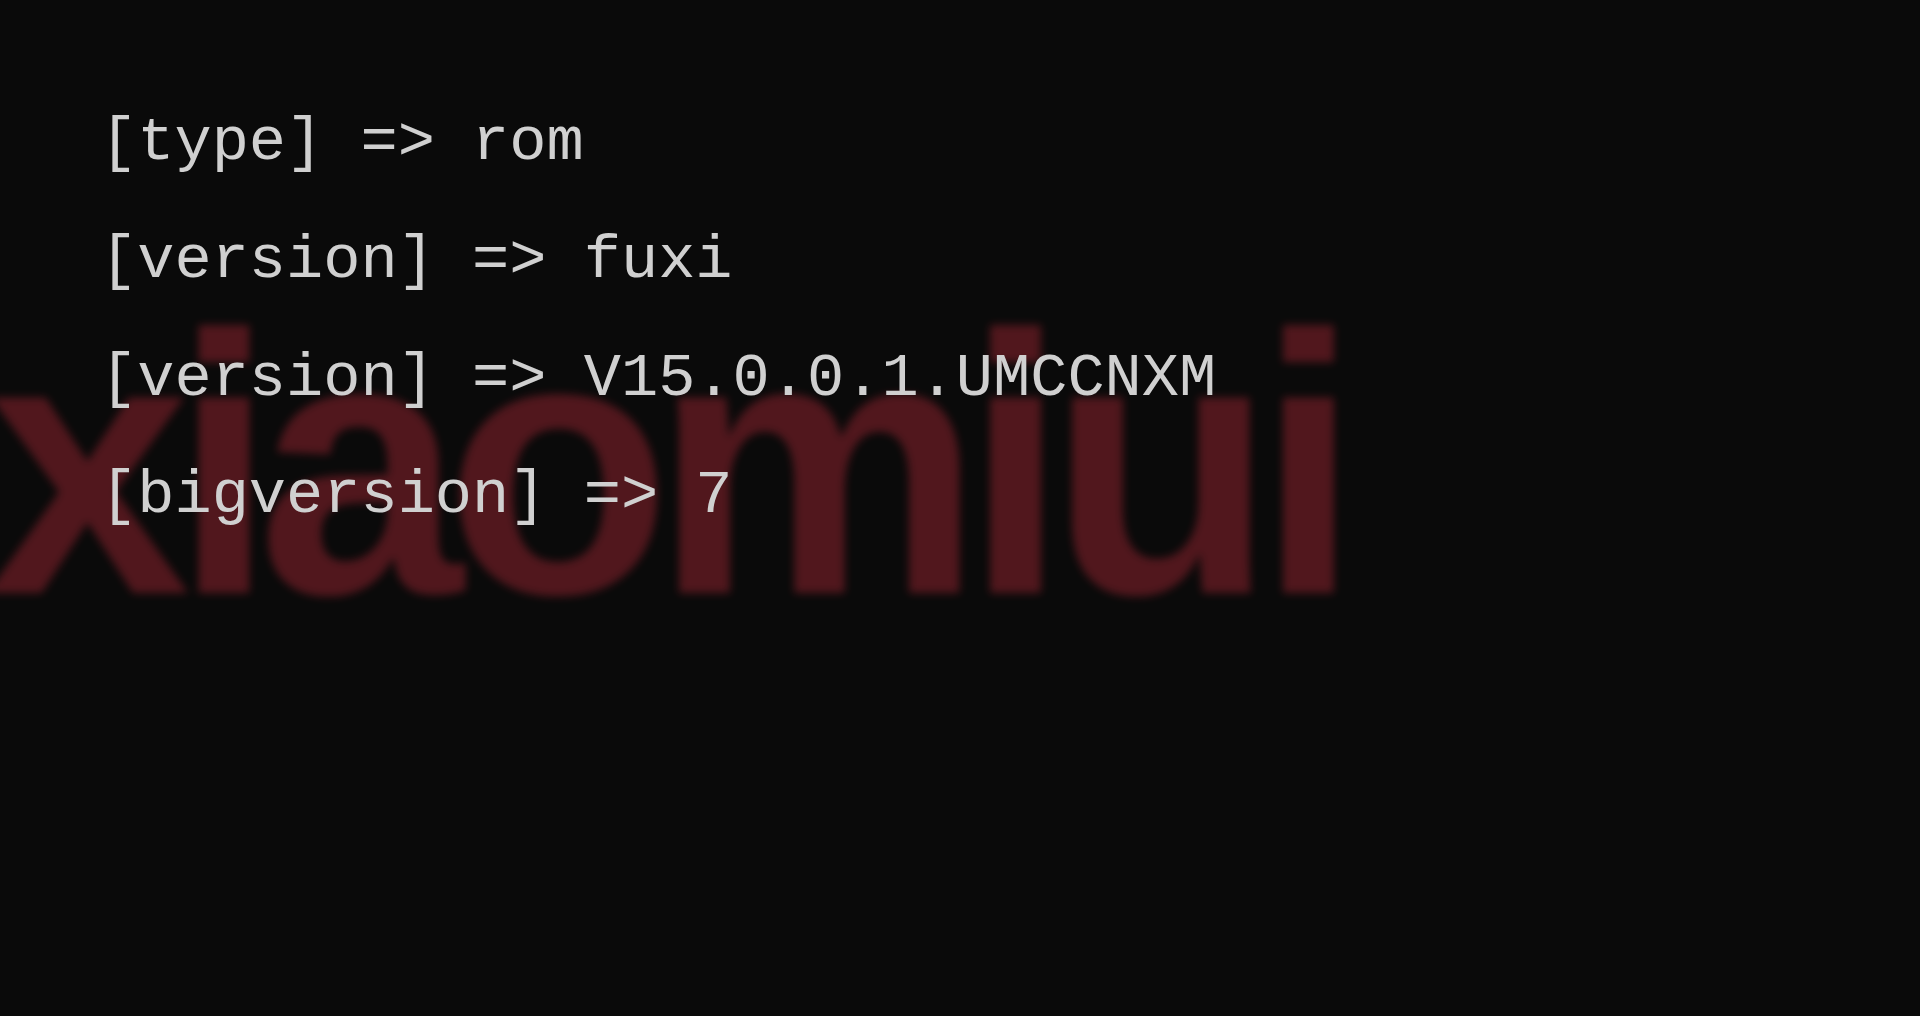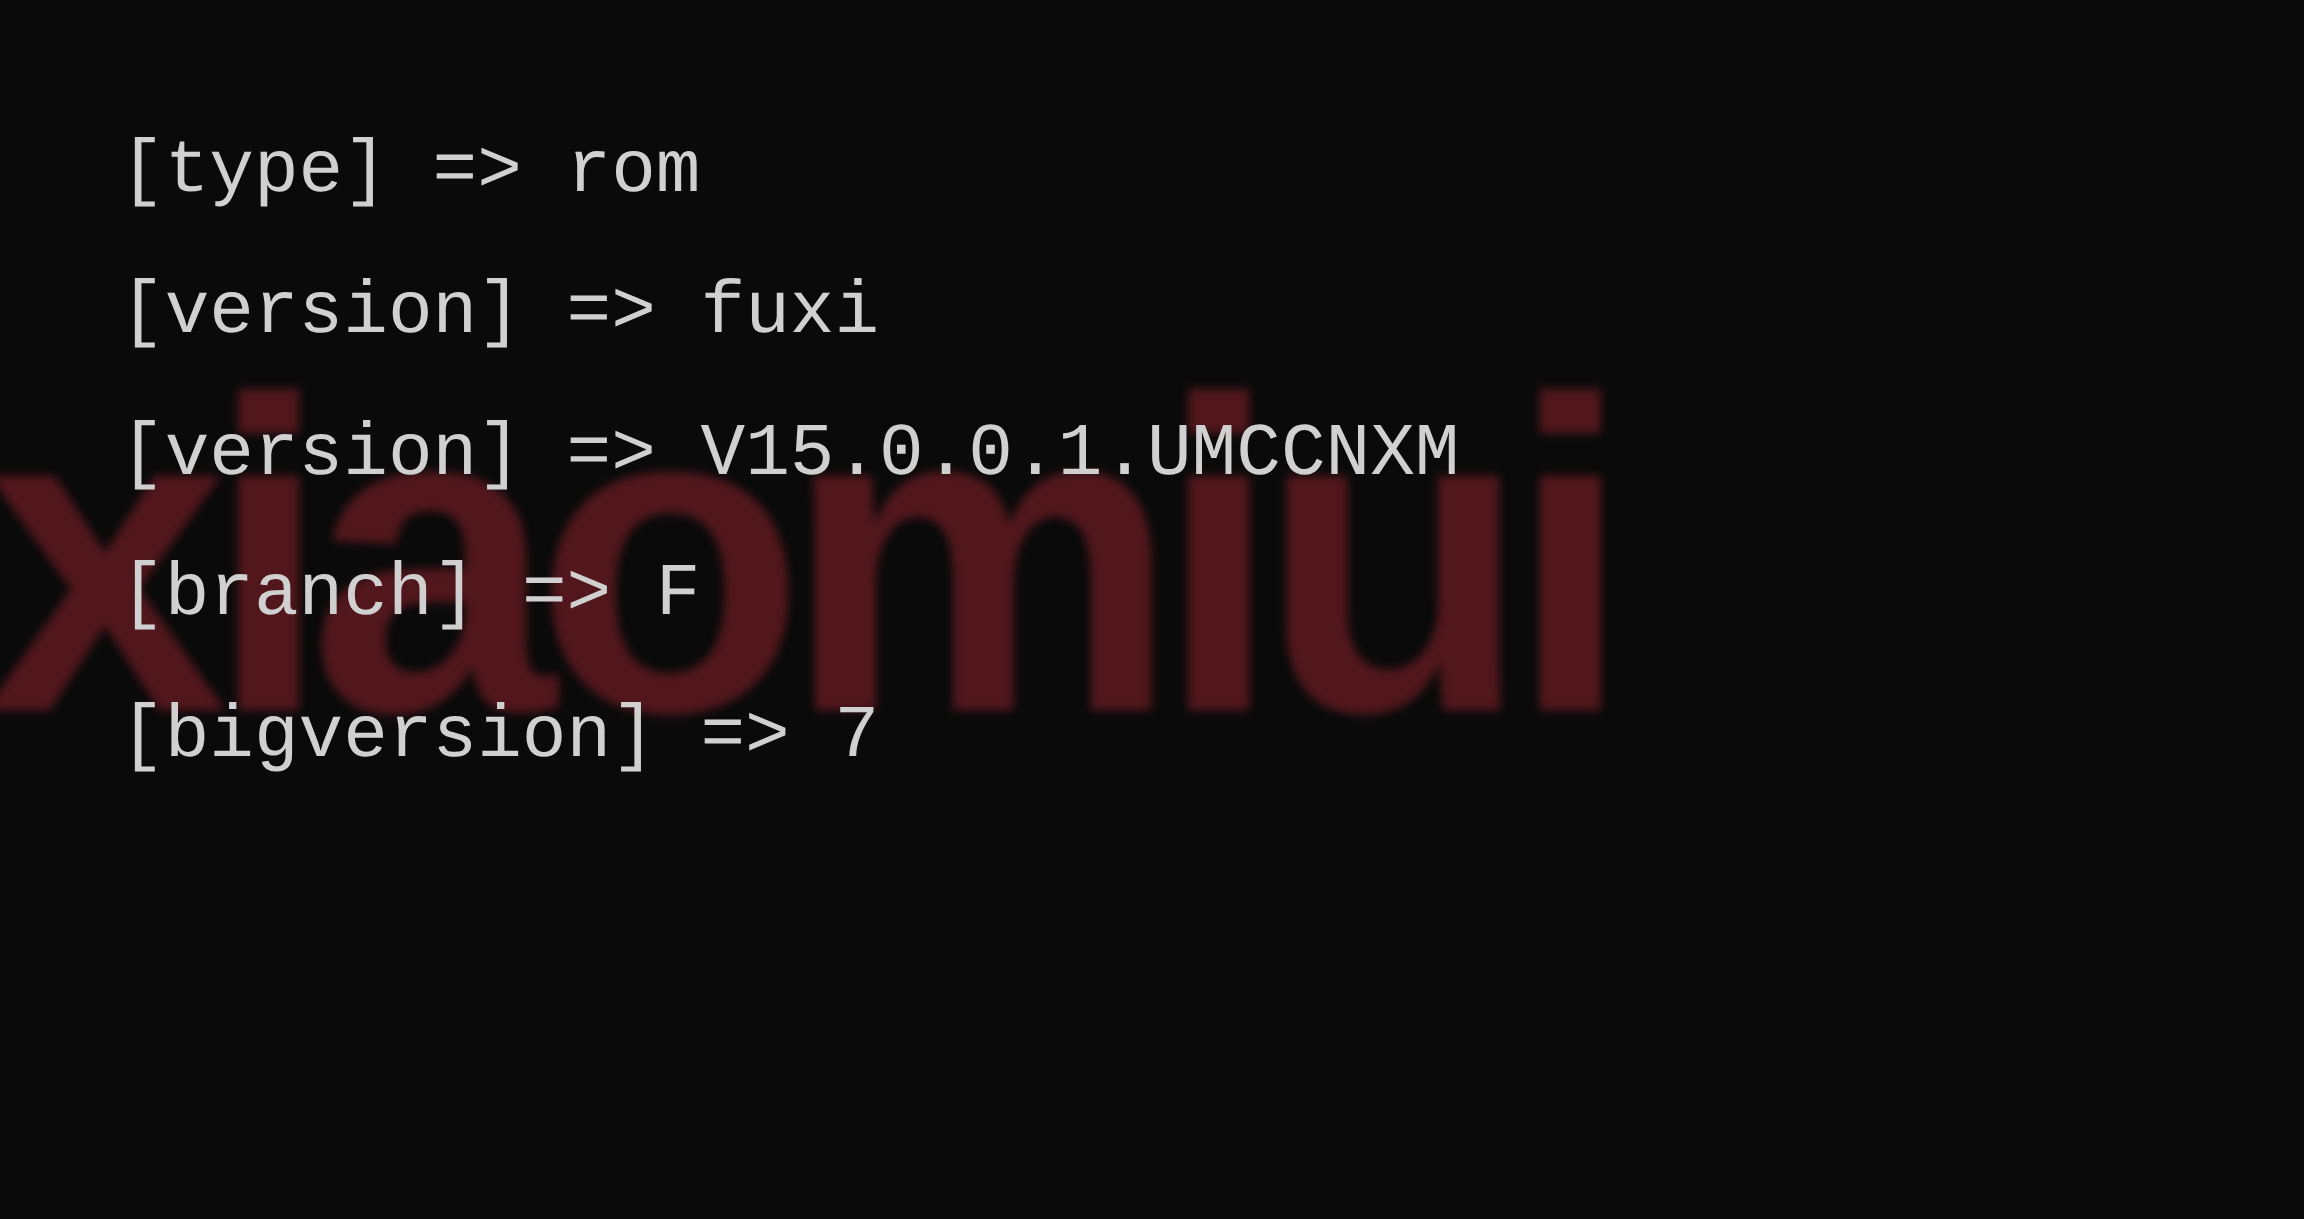--- a/index.html
+++ b/index.html
@@ -68,22 +68,17 @@
     <span class="key-bracket">[<span>version</span>]</span>
     <span class="arrow"> =&gt; </span>
     <span class="value">fuxi</span>
   </span>
   <span class="terminal-line">
     <span class="key-bracket">[<span>version</span>]</span>
     <span class="arrow"> =&gt; </span>
     <span class="value">V15.0.0.1.UMCCNXM</span>
   </span>
   <span class="terminal-line">
-    <span class="key-bracket">[<span>branch</span>]</span>
-    <span class="arrow"> =&gt; </span>
-    <span class="value">F</span>
-  </span>
-  <span class="terminal-line">
     <span class="key-bracket">[<span>bigversion</span>]</span>
     <span class="arrow"> =&gt; </span>
     <span class="value">7</span>
   </span>
 </div>
 
 </body></html>

